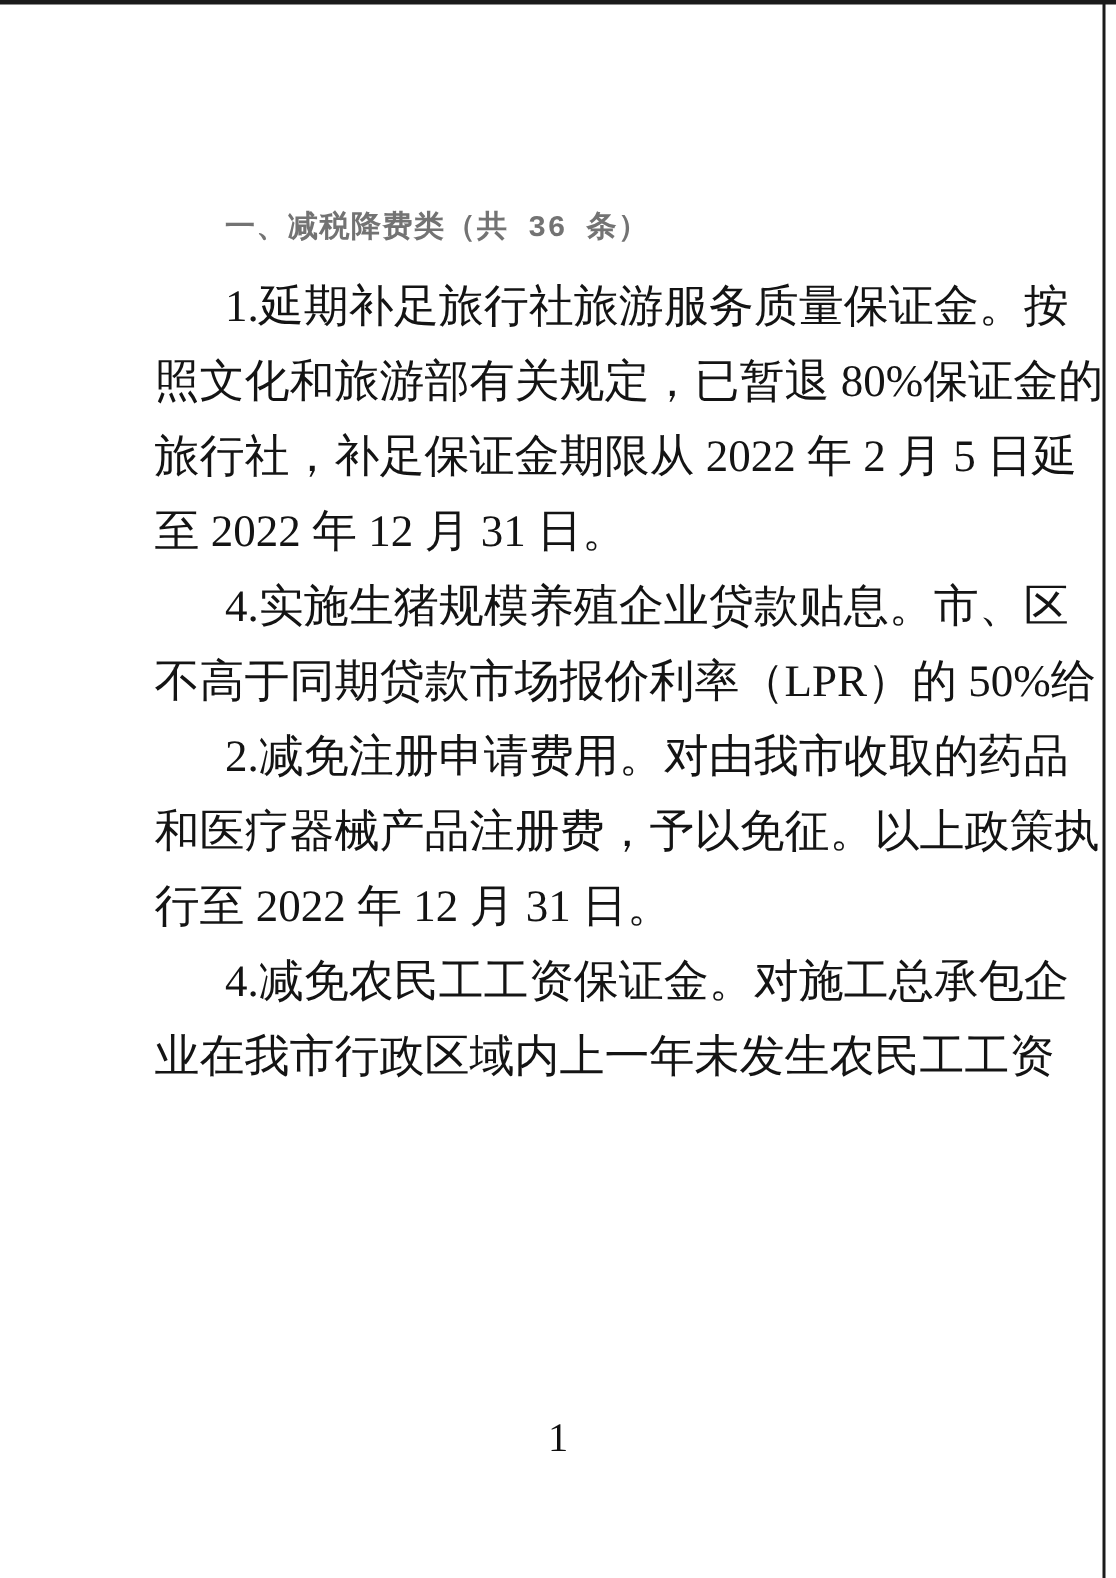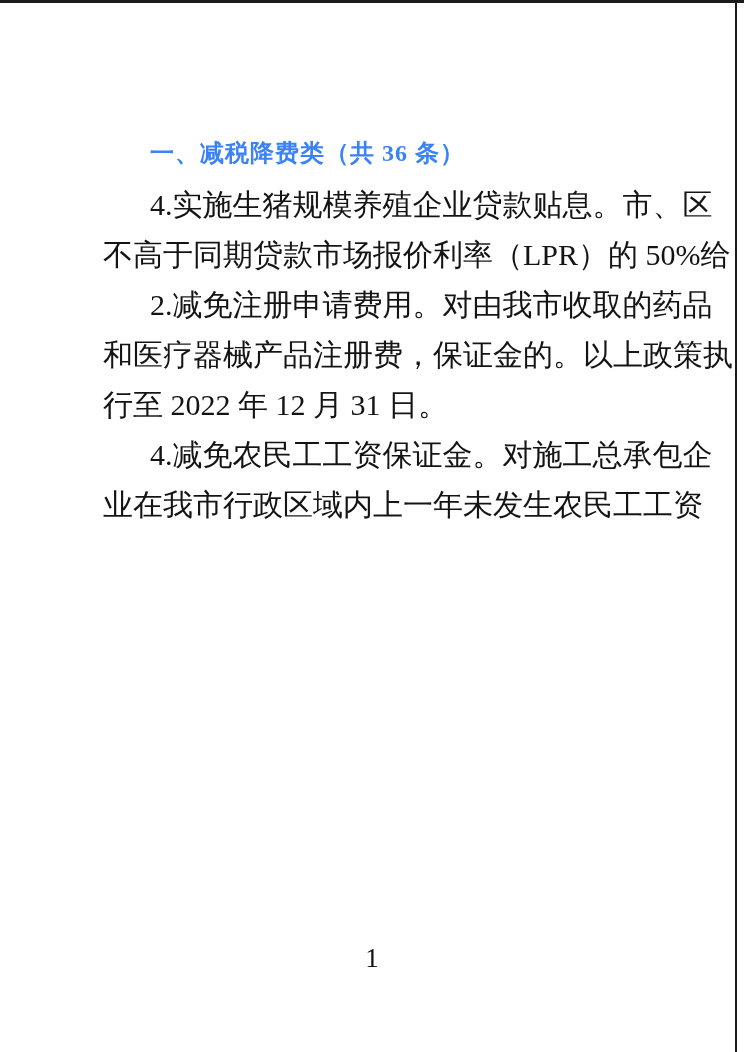--- a/index.html
+++ b/index.html
@@ -31,26 +31,26 @@
   .content {
     position: absolute;
     left: 103px;
     top: 126px;
     width: 527px;
   }
   .heading {
     height: 54px;
     line-height: 54px;
     padding-left: 47px;
-    font-family: Liberation Serif, serif;
+    font-family: Liberation Mono, monospace;
     font-weight: bold;
-    font-size: 24px;
+    font-size: 20px;
     letter-spacing: 1px;
     white-space: nowrap;
-    color: #3b82f6;
+    color: #737373;
   }
   .line {
     height: 50px;
     line-height: 50px;
     font-size: 30px;
     text-align: justify;
     text-align-last: justify;
     text-justify: inter-character;
     white-space: nowrap;
   }
@@ -74,29 +74,35 @@
 </style>
 </head>
 <body>
 
 <div class="edge-top"></div>
 <div class="edge-right"></div>
 
 <div class="content">
   <div class="heading">一、减税降费类（共 36 条）</div>
 
+  <div>
+    <div class="line first">1.延期补足旅行社旅游服务质量保证金。按</div>
+    <div class="line">照文化和旅游部有关规定，已暂退 80%保证金的</div>
+    <div class="line">旅行社，补足保证金期限从 2022 年 2 月 5 日延</div>
+    <div class="line lastline">至 2022 年 12 月 31 日。</div>
+  </div>
 
   <div>
     <div class="line first">4.实施生猪规模养殖企业贷款贴息。市、区</div>
     <div class="line">不高于同期贷款市场报价利率（LPR）的 50%给</div>
   </div>
 
   <div>
     <div class="line first">2.减免注册申请费用。对由我市收取的药品</div>
-    <div class="line">和医疗器械产品注册费，保证金的。以上政策执</div>
+    <div class="line">和医疗器械产品注册费，予以免征。以上政策执</div>
     <div class="line lastline">行至 2022 年 12 月 31 日。</div>
   </div>
 
   <div>
     <div class="line first">4.减免农民工工资保证金。对施工总承包企</div>
     <div class="line">业在我市行政区域内上一年未发生农民工工资</div>
   </div>
 </div>
 
 <div class="footer">1</div>

